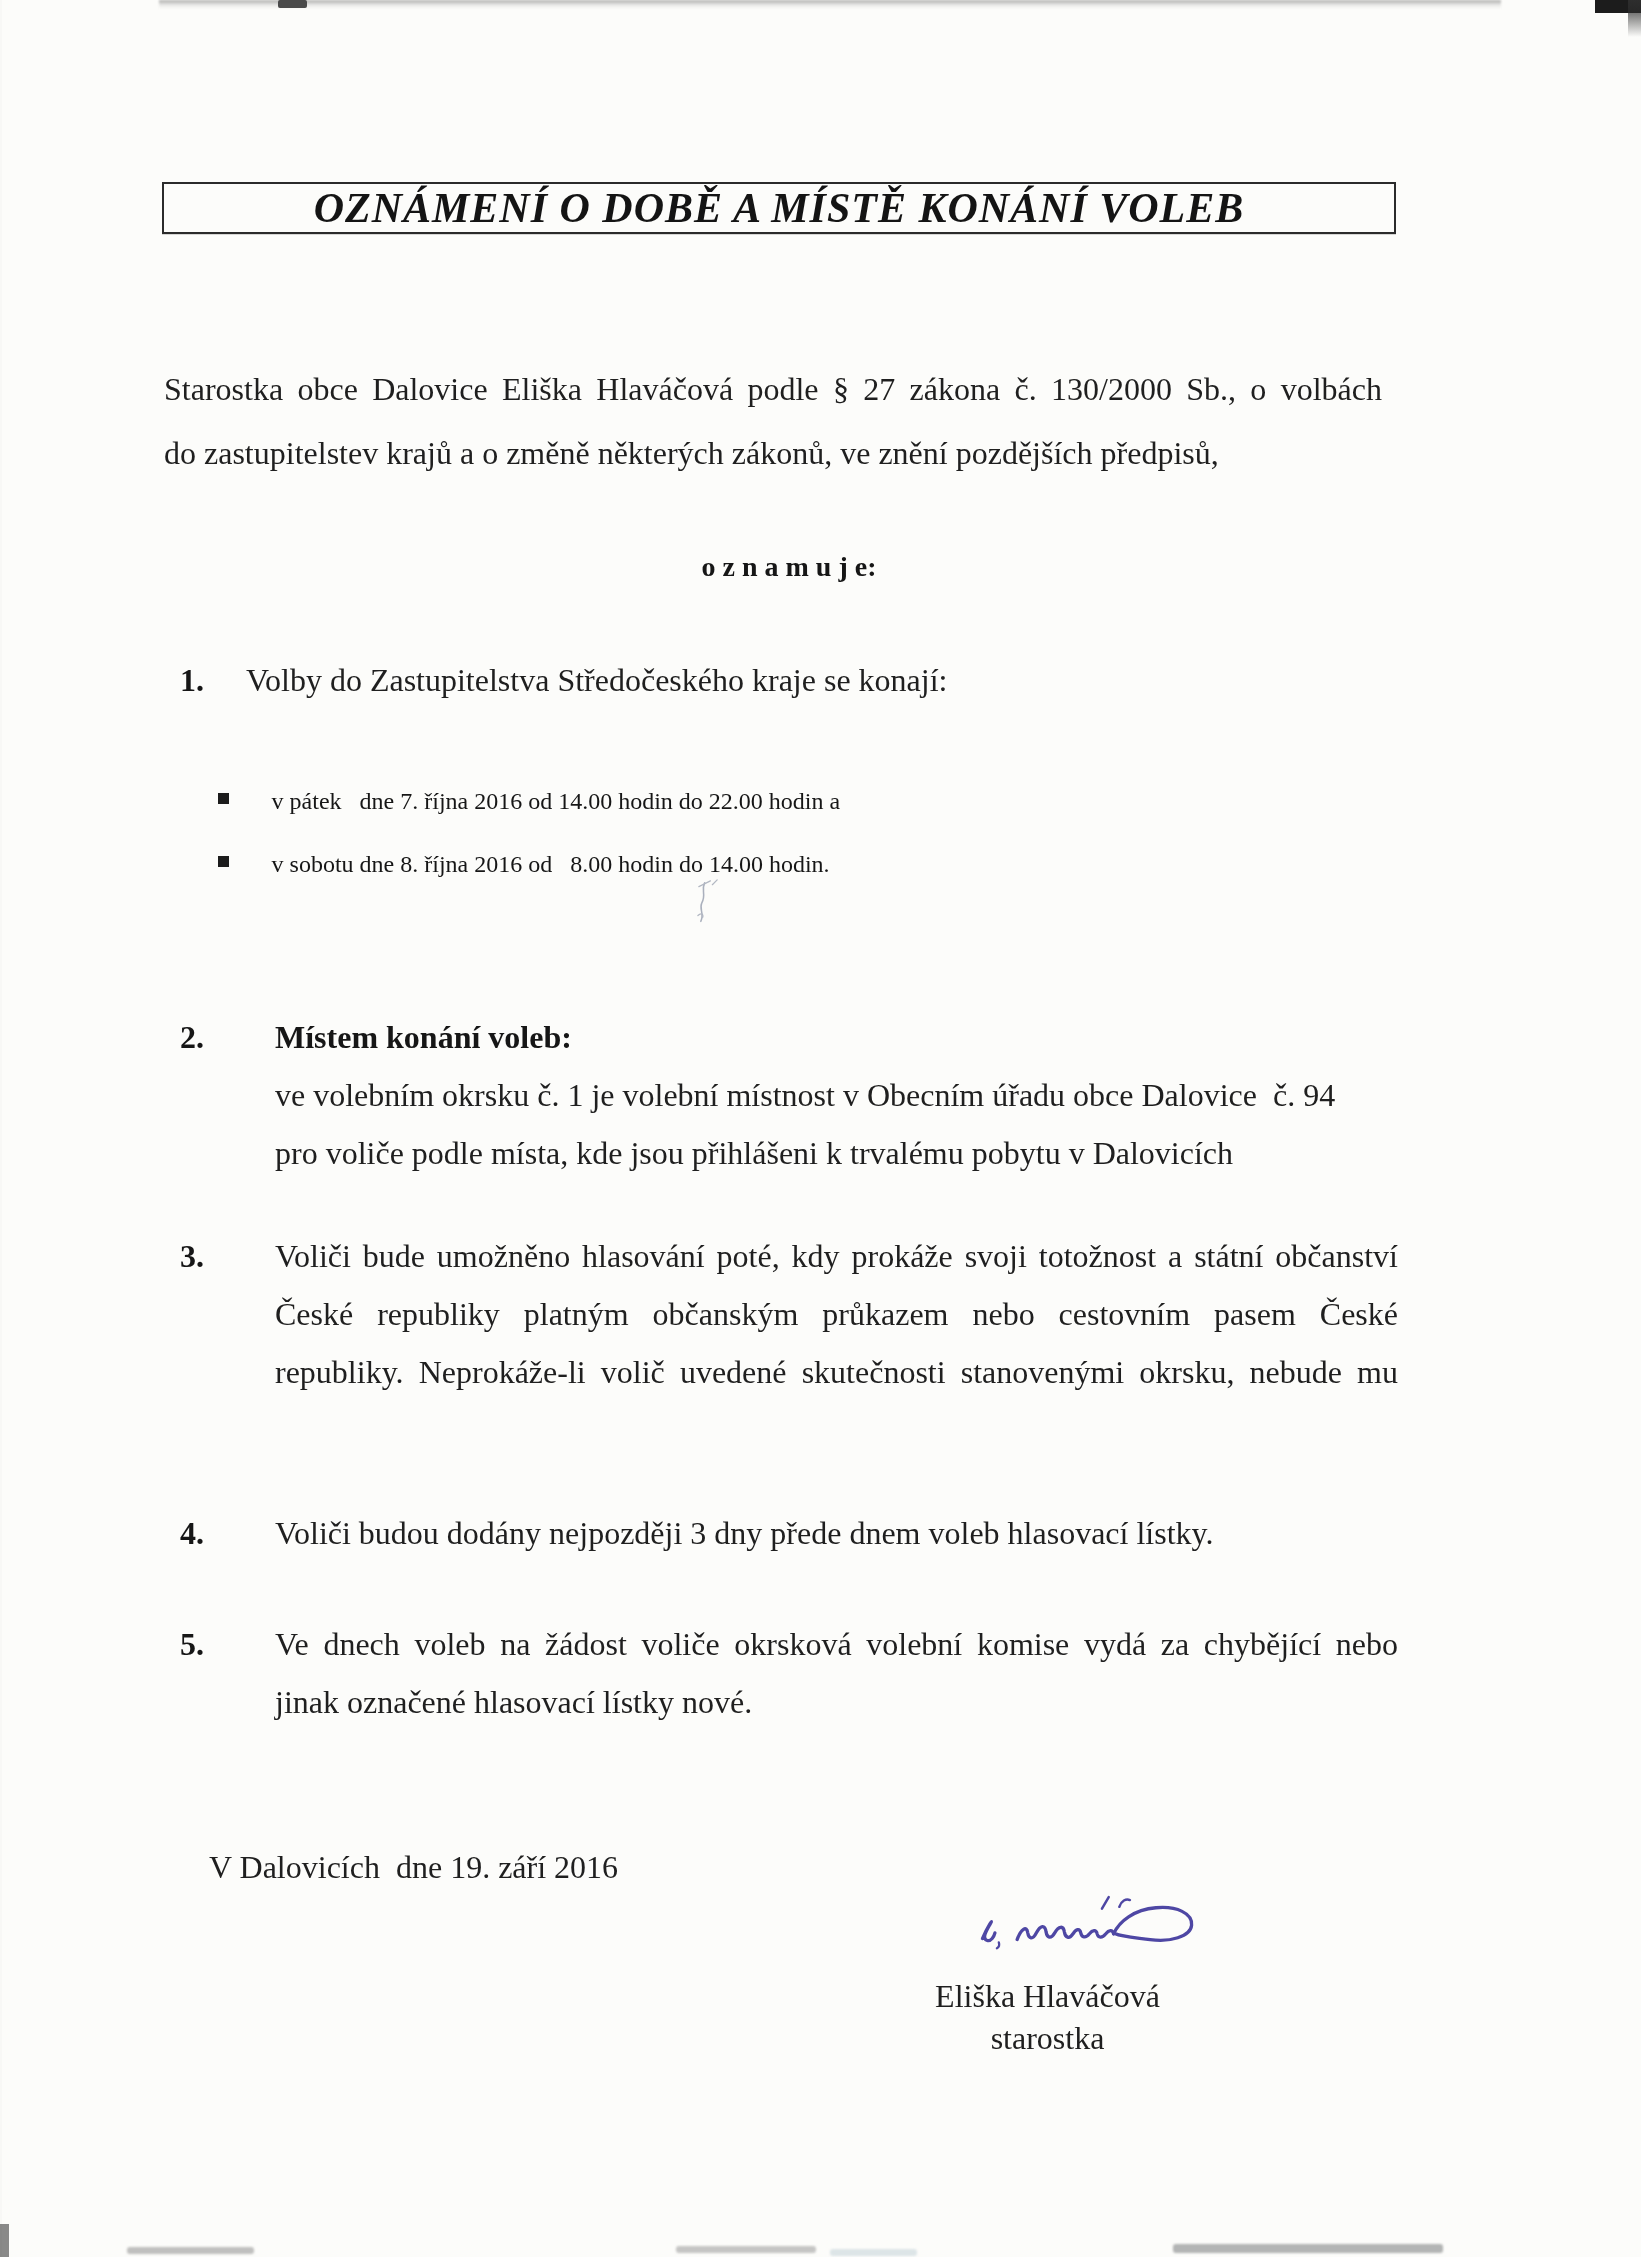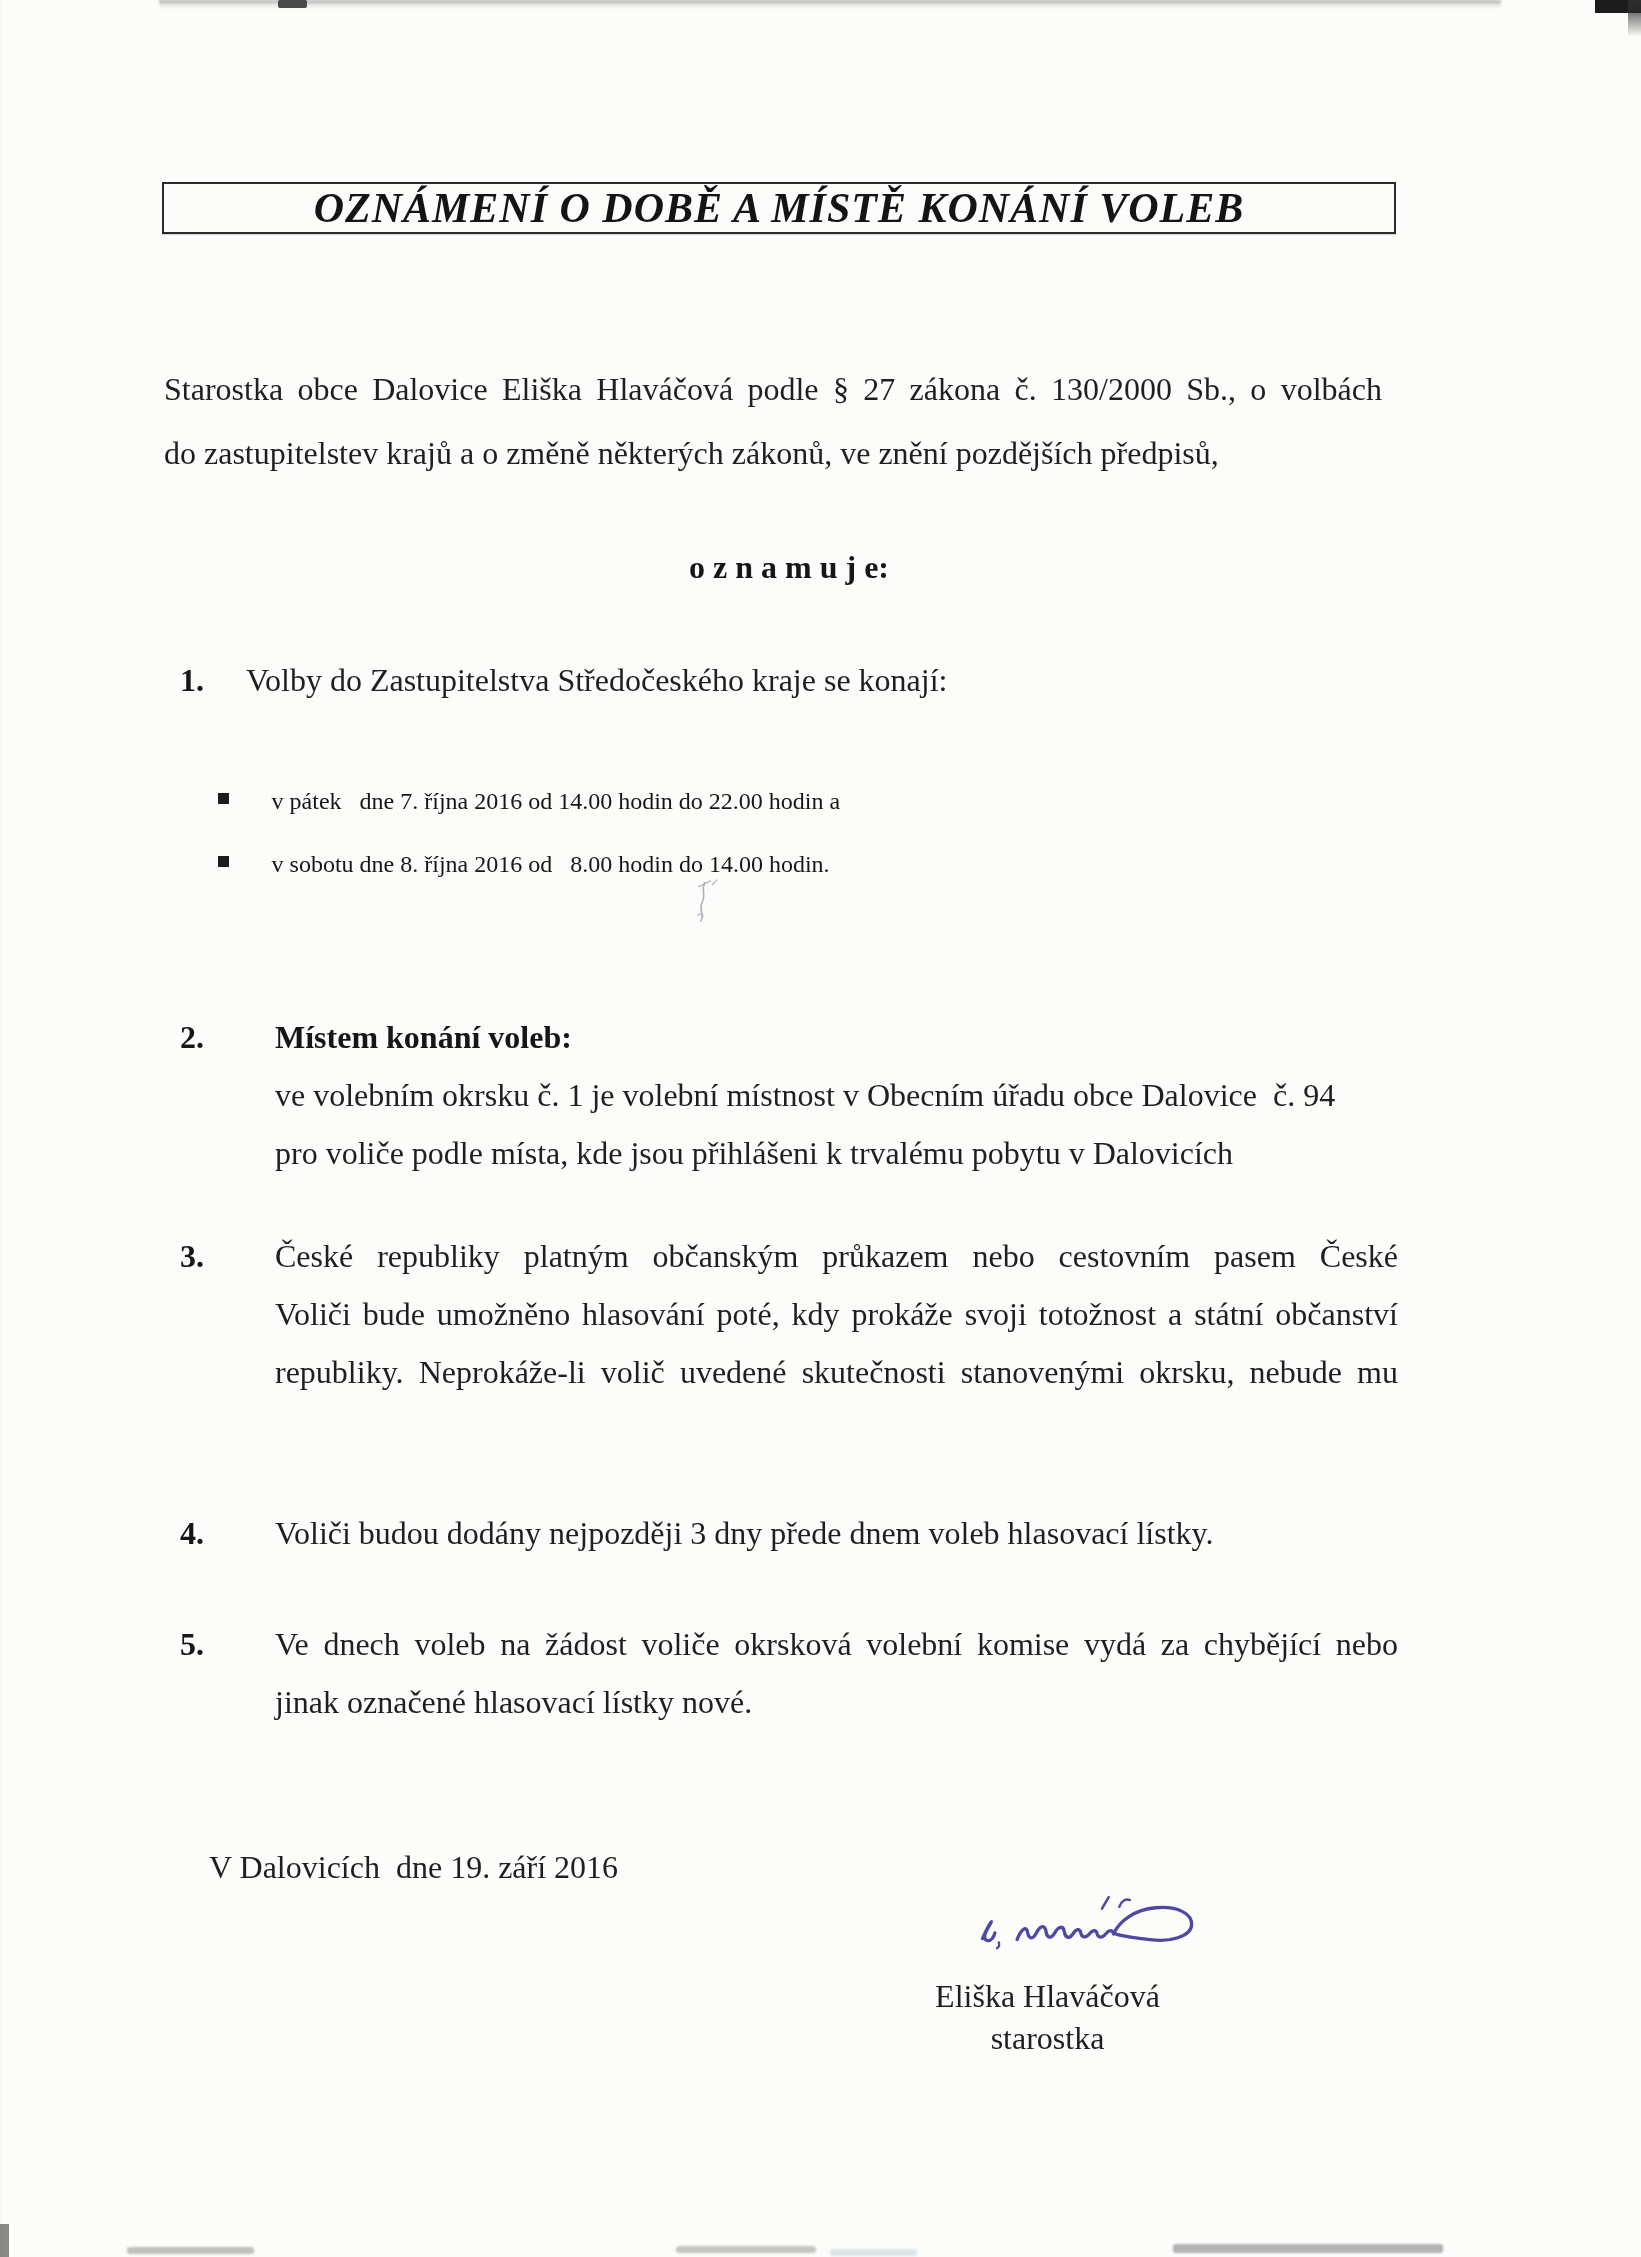--- a/index.html
+++ b/index.html
@@ -35,21 +35,21 @@
     border:2.9px solid #2b2b2b;
     display:flex;align-items:center;justify-content:center;
     font-weight:bold;font-size:42px;letter-spacing:1px;color:#141414;
     box-shadow:0 1px 0 rgba(0,0,0,0.15);
     font-style:italic;
   }
   .intro{position:absolute;left:164px;top:357px;width:1218px;font-size:32px;line-height:64px;}
   .line{white-space:pre-wrap;}
   .just{text-align:justify;text-align-last:justify;white-space:normal;}
   .announce{position:absolute;left:180px;top:546px;width:1218px;text-align:center;
-    font-weight:bold;font-size:32px;line-height:42px;color:#161616;}
+    font-weight:bold;font-size:28px;line-height:42px;color:#161616;}
   .item{position:absolute;left:180px;width:1218px;font-size:32px;line-height:58px;}
   .item .num{position:absolute;left:0;top:0;font-weight:bold;color:#161616;}
   .item .body{margin-left:95px;}
   .item.first .body{margin-left:66px;}
   .heading{font-weight:bold;color:#161616;}
   .bullets{position:absolute;left:218px;top:770px;font-size:24px;line-height:63px;font-weight:normal;color:#161616;}
   .bullet-row{display:flex;align-items:flex-start;}
   .bullet-sq{flex:0 0 auto;width:10.6px;height:10.6px;background:#1c1c1c;margin:23px 43px 0 0;}
   .dateline{position:absolute;left:209px;top:1846px;font-size:32px;line-height:42px;}
   .signature-wrap{position:absolute;left:967px;top:1894px;width:241px;height:68px;}
@@ -112,22 +112,22 @@
     <div class="body">
       <div class="line heading">Místem konání voleb:</div>
       <div class="line">ve volebním okrsku č. 1 je volební místnost v Obecním úřadu obce Dalovice  č. 94</div>
       <div class="line">pro voliče podle místa, kde jsou přihlášeni k trvalému pobytu v Dalovicích</div>
     </div>
   </div>
 
   <div class="item" style="top:1227px;">
     <span class="num">3.</span>
     <div class="body">
+      <div class="line just">Voliči bude umožněno hlasování poté, kdy prokáže svoji totožnost a státní občanství</div>
       <div class="line just">České republiky platným občanským průkazem nebo cestovním pasem České</div>
-      <div class="line just">Voliči bude umožněno hlasování poté, kdy prokáže svoji totožnost a státní občanství</div>
       <div class="line just">republiky. Neprokáže-li volič uvedené skutečnosti stanovenými okrsku, nebude mu</div>
     </div>
   </div>
 
   <div class="item" style="top:1504px;">
     <span class="num">4.</span>
     <div class="body">
       <div class="line">Voliči budou dodány nejpozději 3 dny přede dnem voleb hlasovací lístky.</div>
     </div>
   </div>

